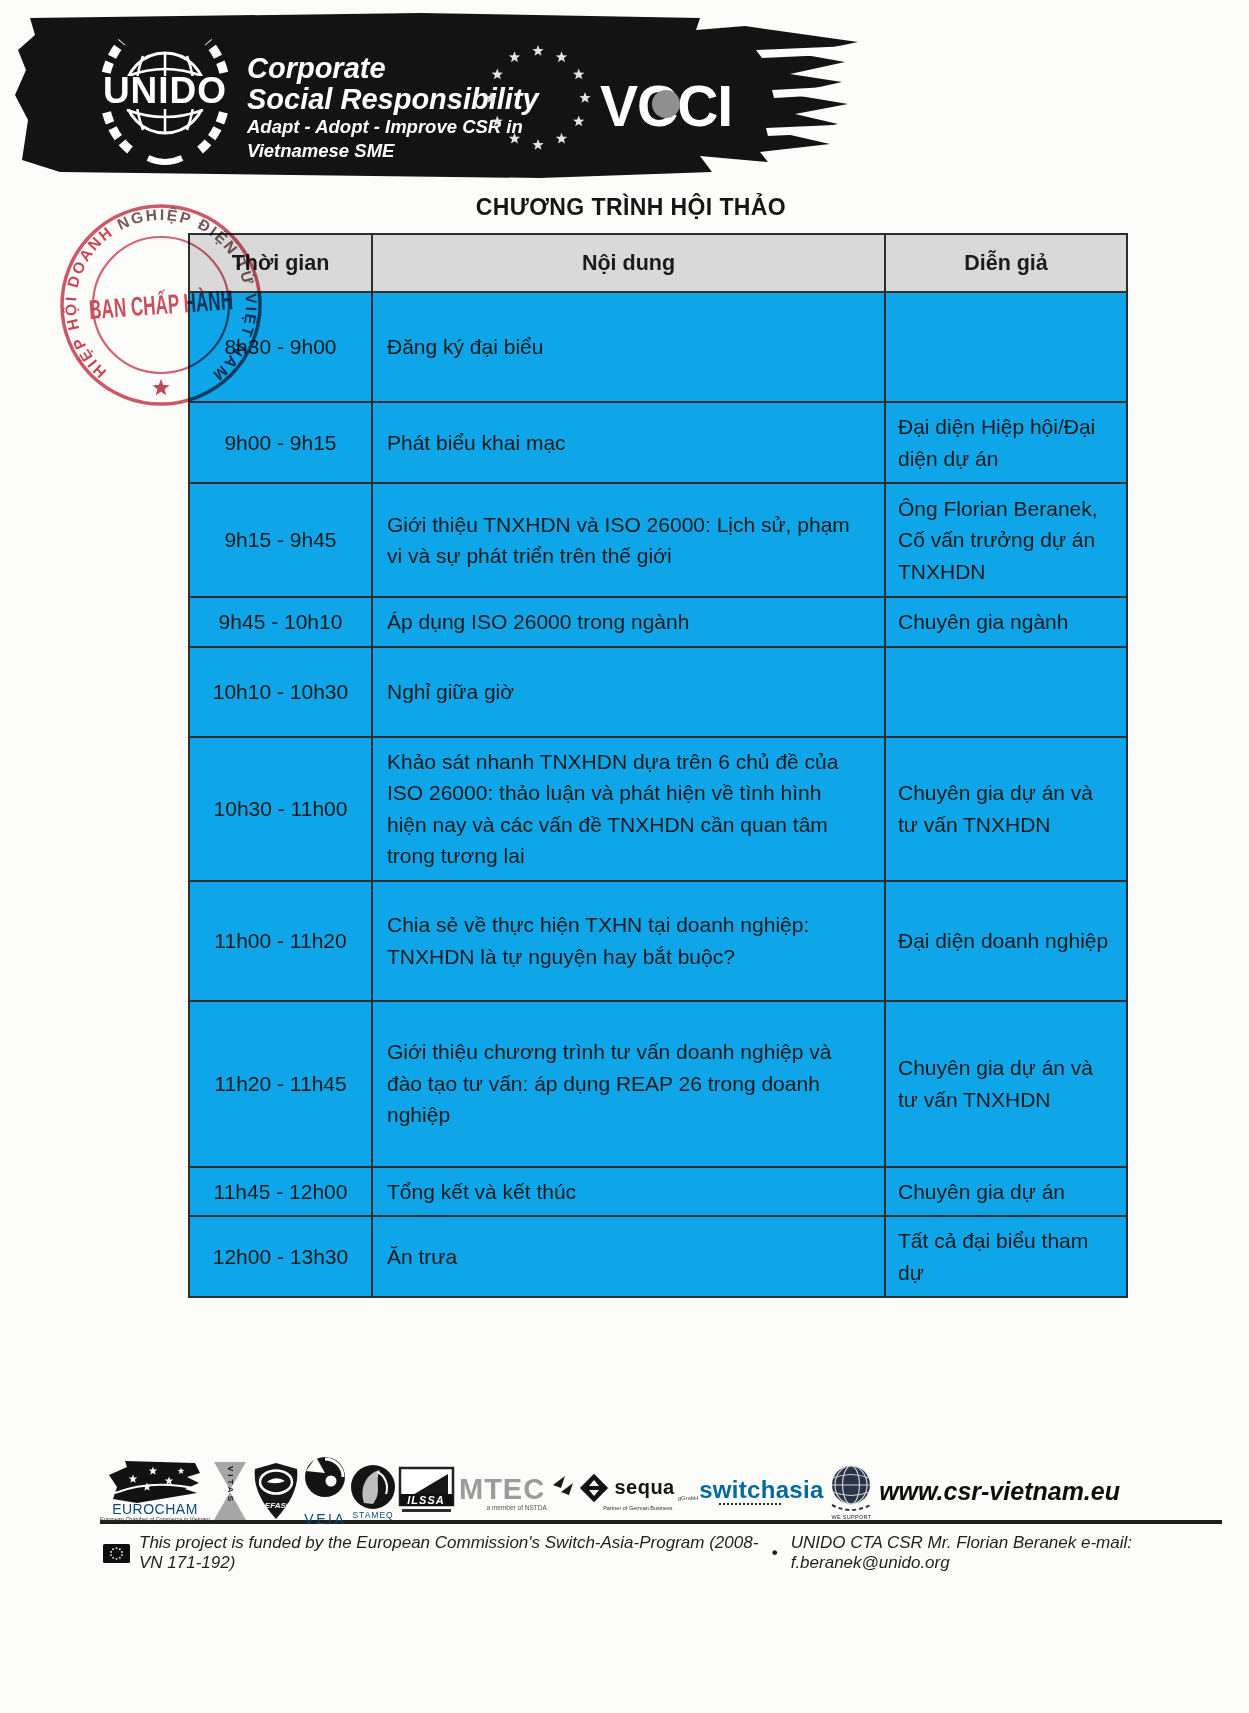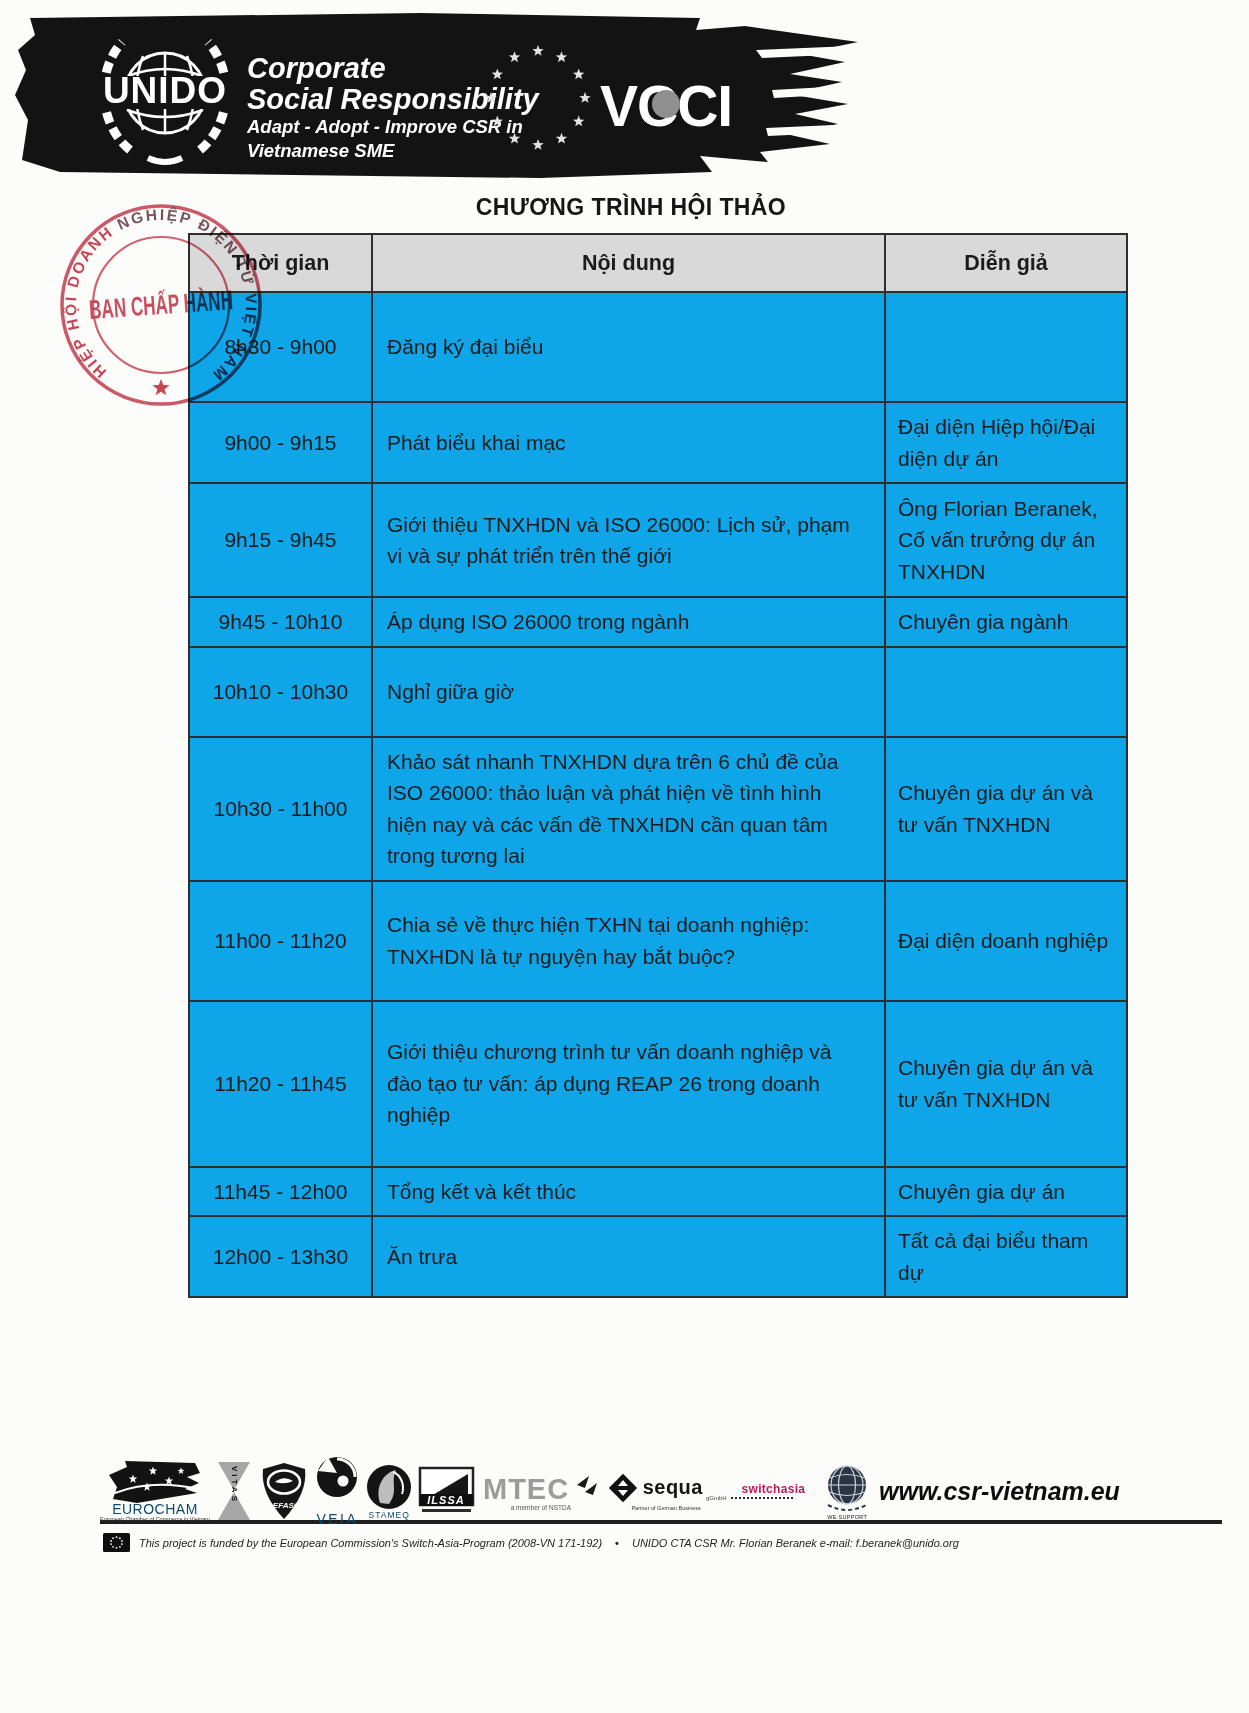--- a/index.html
+++ b/index.html
@@ -41,32 +41,32 @@
     display:flex; align-items:center; justify-content:space-between; z-index:2;
   }
   .logo { display:flex; flex-direction:column; align-items:center; line-height:1.05; }
   .logo .lname { font-weight:normal; color:#0c4a6e; }
   .tagline { font-size:5.5px; color:#333; margin-top:1px; white-space:nowrap; }
   .eurocham .lname { font-size:14px; letter-spacing:.5px; margin-top:-3px; }
   .mtec-tag { font-size:6.5px; color:#555; margin-top:-2px; }
   .sequa-row { display:flex; align-items:center; gap:3px; }
   .sequa-name { font-size:20px; color:#141414; font-weight:bold; letter-spacing:.5px; }
   .sequa-suffix { font-size:6px; color:#444; align-self:flex-end; margin-bottom:3px; }
-  .switchasia-name { font-size:12px; font-weight:bold; color:#be185d; letter-spacing:.3px; }
+  .switchasia-name { font-size:24px; font-weight:bold; color:#0369a1; letter-spacing:.3px; }
   .switch-dots { width:62px; border-bottom:2px dotted #2a2a2a; margin-top:1px; margin-right:22px; }
   .gc-tag { font-size:5.5px; color:#222; letter-spacing:.3px; margin-top:0; }
   .website {
     position:relative; font-size:25px; font-weight:bold; font-style:italic; color:#0d0d0d; white-space:nowrap;
   }
   
   .footer-rule { position:absolute; left:100px; top:1520px; width:1122px; height:4px; background:#1f1f1f; }
   .footer-line {
     position:absolute; left:103px; top:1533px; width:1125px;
     display:flex; align-items:center; gap:9px;
-    font-style:italic; font-size:11px; color:#1e1e1e;
+    font-style:italic; font-size:17px; color:#1e1e1e;
   }
   .footer-line .bullet { font-style:normal; font-weight:bold; margin:0 4px; }
   .eu-flag-svg { flex:0 0 auto; }
 </style>
 </head>
 <body>
 
 <div class="page">
 
   <svg class="banner-svg" width="900" height="200" viewBox="0 0 900 200">

